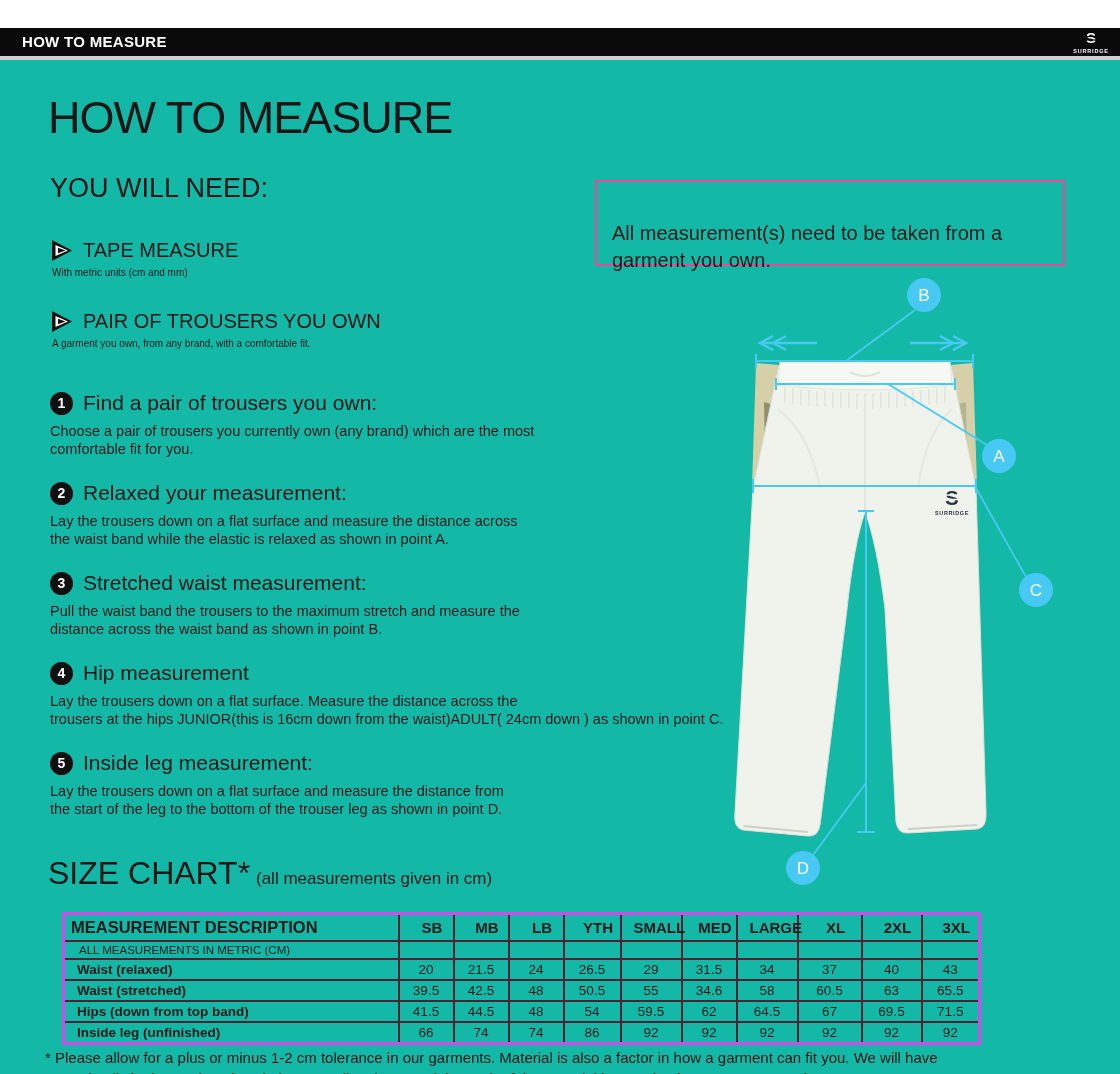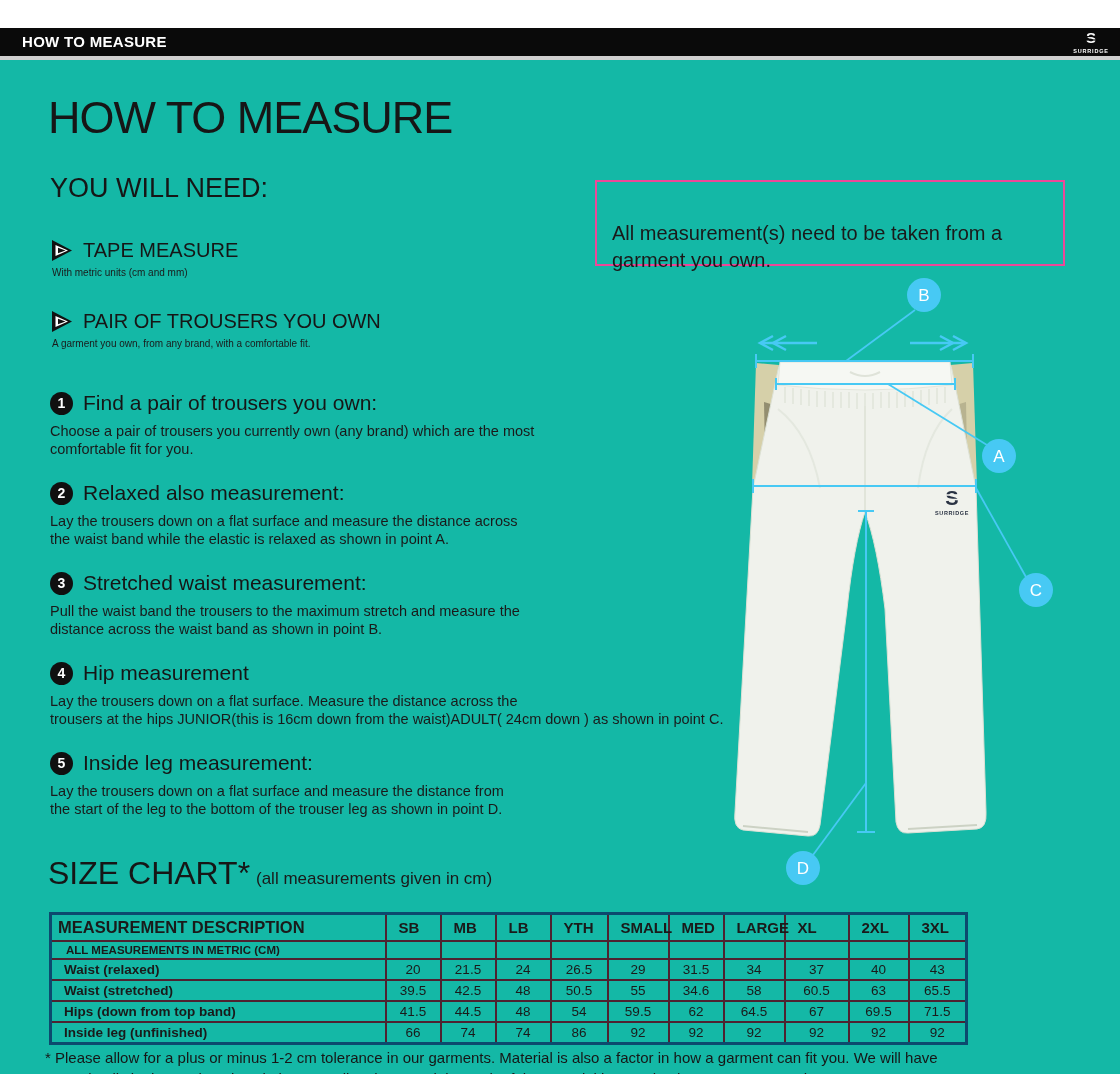--- a/index.html
+++ b/index.html
@@ -24,26 +24,26 @@
   
   .step{position:absolute;left:50px;}
   .step-head{display:flex;align-items:center;gap:10px;}
   .step-badge{width:23px;height:23px;border-radius:50%;background:#101010;color:#fff;
               font-size:14px;font-weight:bold;text-align:center;line-height:23px;flex:0 0 auto;}
   .step-heading{font-size:21px;color:#161616;}
   .step-body{margin-top:8px;font-size:14.5px;line-height:1.24;white-space:pre-line;width:700px;}
   
   .chart-heading{position:absolute;left:48px;top:827px;font-size:32px;color:#161616;}
   .chart-sub{position:absolute;left:256px;top:841px;font-size:17px;}
-  table.size{position:absolute;left:49px;top:884px;width:912px;border-collapse:collapse;
-             table-layout:fixed;border:3px solid #0c4a6e;}
+  table.size{position:absolute;left:62px;top:884px;width:912px;border-collapse:collapse;
+             table-layout:fixed;border:3px solid #d946ef;}
   table.size td{border:2px solid #4e2230;padding:0;vertical-align:middle;}
-  tr.hdr td{height:25px;font-size:15px;font-weight:bold;padding-left:12px;}
+  tr.hdr td{height:25px;font-size:15px;font-weight:bold;text-align:center;padding-left:12px;}
   tr.hdr td.desc{text-align:left;padding-left:6px;font-size:16.5px;}
-  tr.note td{height:16px;font-size:11.5px;font-weight:bold;padding-left:14px;}
+  tr.note td{height:16px;font-size:11.5px;font-weight:normal;padding-left:14px;}
   tr.data td{height:19px;font-size:13.5px;text-align:center;}
   tr.data td.desc{text-align:left;padding-left:12px;font-weight:bold;}
   
   .footnote{position:absolute;left:45px;top:1019px;width:1055px;font-size:15px;line-height:1.43;
             white-space:pre-line;color:#161616;}
   
   .diagram{position:absolute;left:690px;top:246px;}
 </style>
 </head>
 <body>
@@ -98,21 +98,21 @@
       <div class="step-badge">1</div>
       <div class="step-heading">Find a pair of trousers you own:</div>
     </div>
     <div class="step-body">Choose a pair of trousers you currently own (any brand) which are the most
 comfortable fit for you.</div>
   </div>
 
   <div class="step" style="top:453px;">
     <div class="step-head">
       <div class="step-badge">2</div>
-      <div class="step-heading">Relaxed also measurement:</div>
+      <div class="step-heading">Relaxed your measurement:</div>
     </div>
     <div class="step-body">Lay the trousers down on a flat surface and measure the distance across
 the waist band while the elastic is relaxed as shown in point A.</div>
   </div>
 
   <div class="step" style="top:543px;">
     <div class="step-head">
       <div class="step-badge">3</div>
       <div class="step-heading">Stretched waist measurement:</div>
     </div>

